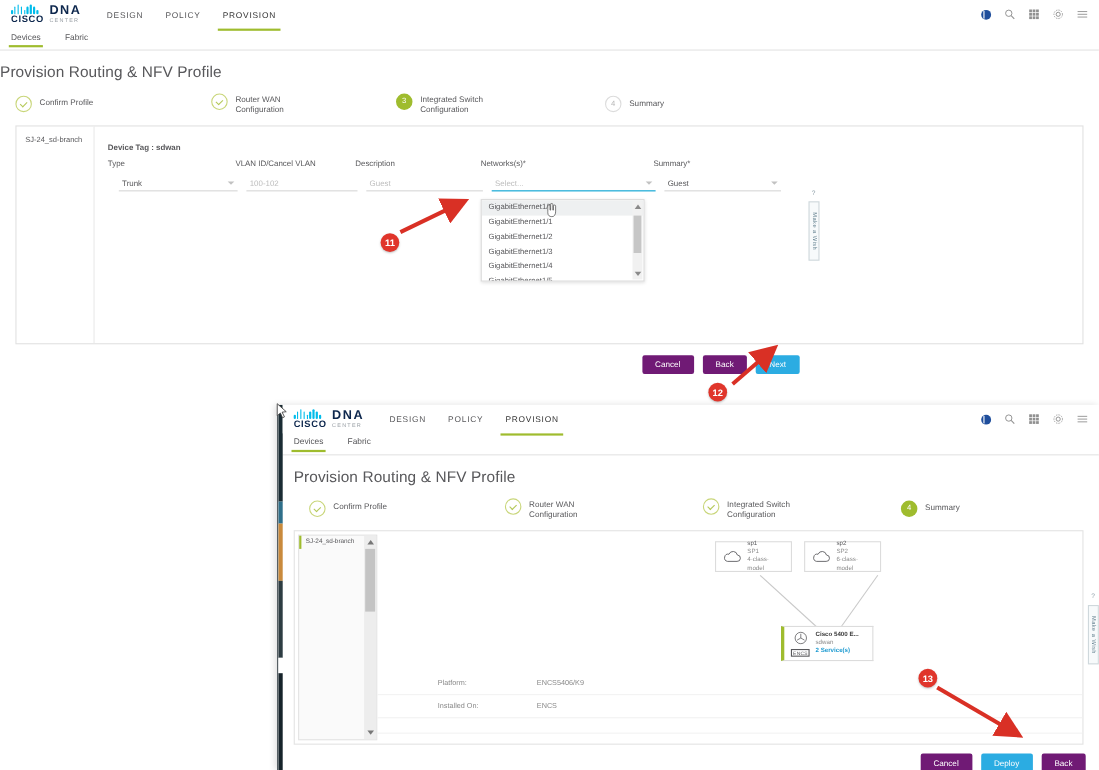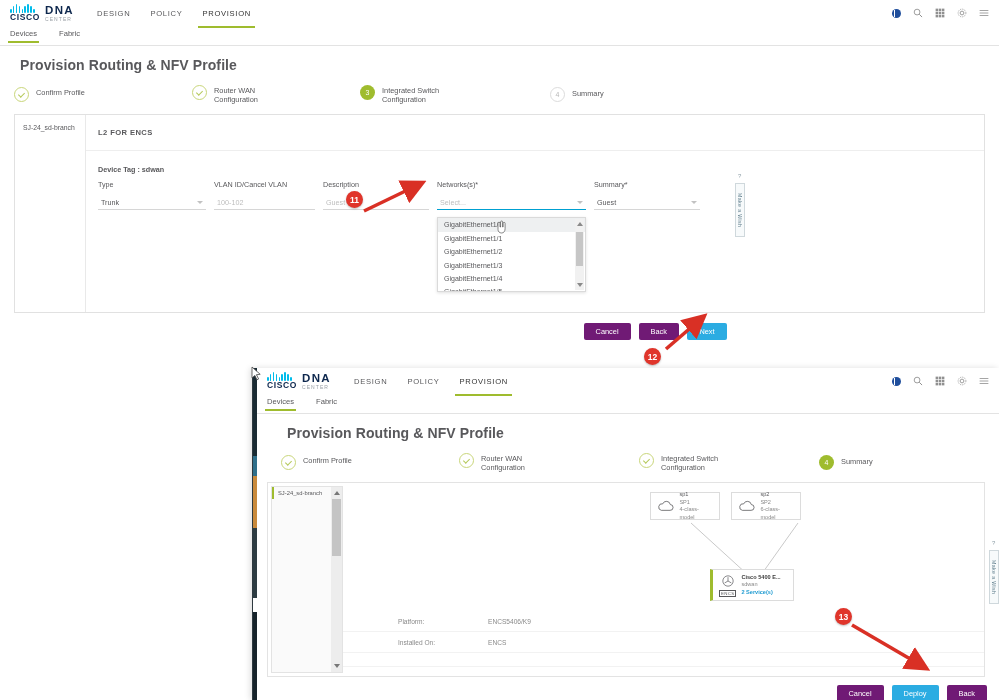--- a/index.html
+++ b/index.html
@@ -29,21 +29,21 @@
   .navlink.active:after { content:""; position:absolute; left:-3px; right:-3px; bottom:-4px; height:2px; background:#9fbc2e; }
   .topicons { margin-left:auto; display:flex; align-items:center; gap:12px; color:#6b6b6b; }
   .topicons .ic { width:10px; height:10px; display:block; opacity:.75;}
   .blue-dot { width:9px;height:9px;border-radius:50%;background:#1f4e9c; display:inline-block; position:relative;}
   .blue-dot:after{content:"";position:absolute;left:2px;top:1px;width:4px;height:7px;border-left:1px solid #fff;}
 
   .subbar { height:18px; border-bottom:1px solid #e3e3e3; display:flex; align-items:center; padding:0 10px; gap:22px; }
   .subtab { font-size:7.6px; color:#58585b; position:relative; padding-bottom:4px; }
   .subtab.active:after { content:""; position:absolute; left:-2px; right:-2px; bottom:-1px; height:2px; background:#9fbc2e; }
 
-  .page-title { font-size:14px; color:#58585b; font-weight:bold; padding:11px 20px 8px; letter-spacing:.1px;}
+  .page-title { font-size:14px; color:#58585b; font-weight:normal; padding:11px 0 8px; letter-spacing:.1px;}
 
   
   .stepper { display:flex; align-items:center; padding:4px 0 10px 14px; }
   .step { display:flex; align-items:flex-start; gap:7px; }
   .step-circle {
     width:15px; height:15px; border-radius:50%; flex:none;
     display:flex; align-items:center; justify-content:center;
     font-size:7px; color:#fff;
   }
   .step-circle.done { border:1.2px solid #c9d67a; background:#fff; }
@@ -59,21 +59,21 @@
   .card-main { flex:1; }
   .card-main-hd { font-size:7.6px; font-weight:bold; letter-spacing:.4px; color:#58585b; padding:13px 12px; border-bottom:1px solid #eee;}
   .form-body { padding:14px 12px 0; }
   .devtag { font-size:7.2px; font-weight:bold; color:#58585b; margin-bottom:6px;}
   .fields { display:flex; }
   .fld { margin-right:8px; position:relative; }
   .fld-label { font-size:7.2px; color:#58585b; margin-bottom:6px; display:block;}
   .inp {
     height:15px; border:none; border-bottom:1px solid #d6d6d6;
     font-size:7.2px; color:#58585b; background:#fff;
-    display:flex; align-items:center; padding:0 3px; width:100%;
+    display:flex; align-items:center; padding:0 3px; width:100%;margin-left:10px;
   }
   .inp.focus { border-bottom:1.4px solid #00a0d1; }
   .inp .ph { color:#bdbdbd; }
   .caret { margin-left:auto; width:0;height:0;border-left:3px solid transparent;border-right:3px solid transparent;border-top:3.2px solid #c2c2c2;}
 
   
   .dd {
     position:absolute; left:0; top:37px; width:100%;
     background:#fff; border:1px solid #dadada; box-shadow:0 1px 3px rgba(0,0,0,.12);
     max-height:75px; overflow:hidden; z-index:6;
@@ -232,21 +232,20 @@
       <div class="step-circle idle">4</div>
       <div class="step-label" style="padding-top:3px">Summary</div>
     </div>
   </div>
 
   <div class="card" style="margin:0 14px; height:199px;">
     <div class="card-left">
       <div class="dev-chip">SJ-24_sd-branch</div>
     </div>
     <div class="card-main">
-      <div class="card-main-hd">L2 FOR ENCS</div>
       <div class="form-body">
         <div class="devtag"><span>Device Tag : sdwan</span></div>
 
         <div class="fields">
 
           <div class="fld" style="width:108px">
             <span class="fld-label">Type</span>
             <div class="inp">
               <span>Trunk</span>
               <span class="caret"></span>
@@ -508,21 +507,21 @@
 </svg>
 
 <svg class="ann-arrow" style="left:360px; top:178px; width:70px; height:40px;" viewBox="0 0 70 40">
   <defs>
       <marker id="ah1" markerWidth="7" markerHeight="7" refX="5" refY="3.5" orient="auto">
         <path d="M0,0 L7,3.5 L0,7 z" fill="#d93025"></path>
       </marker>
     </defs>
   <line x1="4" y1="33" x2="60" y2="6" stroke="#d93025" stroke-width="3.6" marker-end="url(#ah1)"></line>
 </svg>
-<div class="ann-badge" style="left:346px; top:191px;">11</div>
+<div class="ann-badge" style="left:346px; top:212px;">11</div>
 
 <svg class="ann-arrow" style="left:662px; top:312px; width:50px; height:42px;" viewBox="0 0 50 42">
   <defs>
       <marker id="ah2" markerWidth="7" markerHeight="7" refX="5" refY="3.5" orient="auto">
         <path d="M0,0 L7,3.5 L0,7 z" fill="#d93025"></path>
       </marker>
     </defs>
   <line x1="4" y1="37" x2="40" y2="6" stroke="#d93025" stroke-width="3.6" marker-end="url(#ah2)"></line>
 </svg>
 <div class="ann-badge" style="left:644px; top:348px;">12</div>

